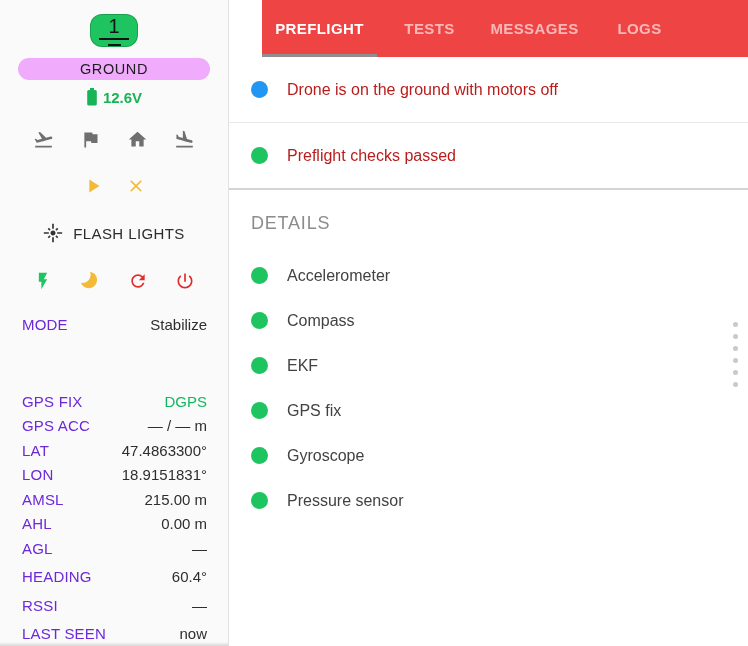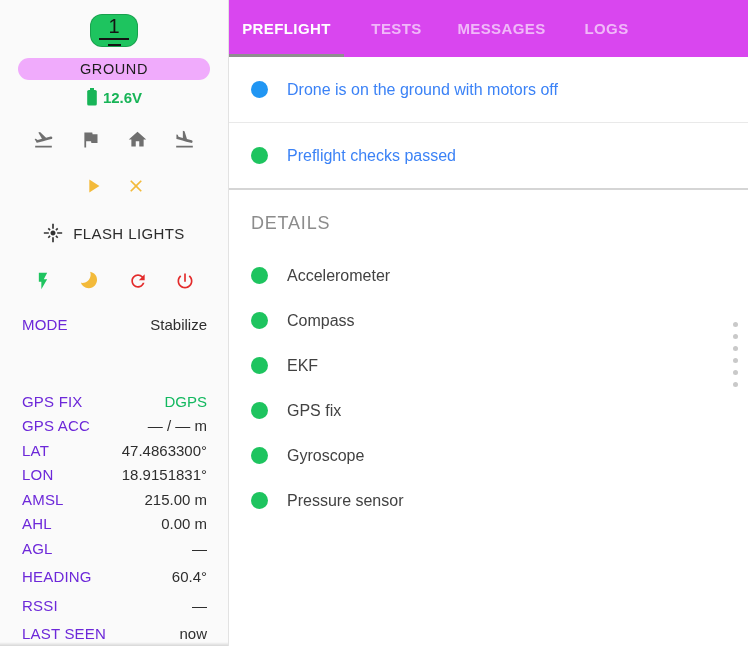--- a/index.html
+++ b/index.html
@@ -64,33 +64,33 @@
     margin-top:22px;width:100%;box-sizing:border-box;padding:0 21px 0 22px;
   }
   .t-row{display:flex;justify-content:space-between;align-items:baseline;line-height:24.5px;font-size:15px;}
   .t-row.grp{margin-top:4px;}
   .t-label{color:#6d28d9;letter-spacing:.2px;}
   .t-value{color:#2e2e2e;}
   .t-value.accent{color:#12b85f;font-weight:normal;margin-top:48px;}
 
   
   .panel{flex:1;position:relative;background:#fff;display:flex;flex-direction:column;}
-  .tabs{height:57px;min-height:57px;background:#d946ef;display:flex;align-items:stretch;}
+  .tabs{height:57px;min-height:57px;background:#ef4444;display:flex;align-items:stretch;margin-left:33px;}
   .tab{
     width:105px;display:flex;align-items:center;justify-content:center;
     font-size:15px;font-weight:700;letter-spacing:.4px;
     color:rgba(255,255,255,.62);cursor:pointer;position:relative;
   }
   .tab.active{width:115px;color:#fff;}
   .tab.active::after{
     content:"";position:absolute;left:0;right:0;bottom:0;height:3px;background:#8e8e8e;
   }
   .status-row{
     height:65px;display:flex;align-items:center;gap:19px;padding-left:22px;
-    border-bottom:1px solid #e9e9e9;font-size:16px;color:#3b82f6;cursor:pointer;
+    border-bottom:1px solid #e9e9e9;font-size:16px;color:#b91c1c;cursor:pointer;
   }
   .status-row.last{border-bottom:2px solid #d5d5d5;}
   .dot{width:17px;height:17px;border-radius:50%;flex:none;}
   .dot.blue{background:#2196f3;}
   .dot.green{background:#1ec45f;}
   .details-heading{
     margin:26px 0 0 22px;font-size:18px;font-weight:500;color:#8c8c8c;
     letter-spacing:.8px;line-height:15px;
   }
   .details-list{list-style:none;margin:22px 0 0;padding:0;}

